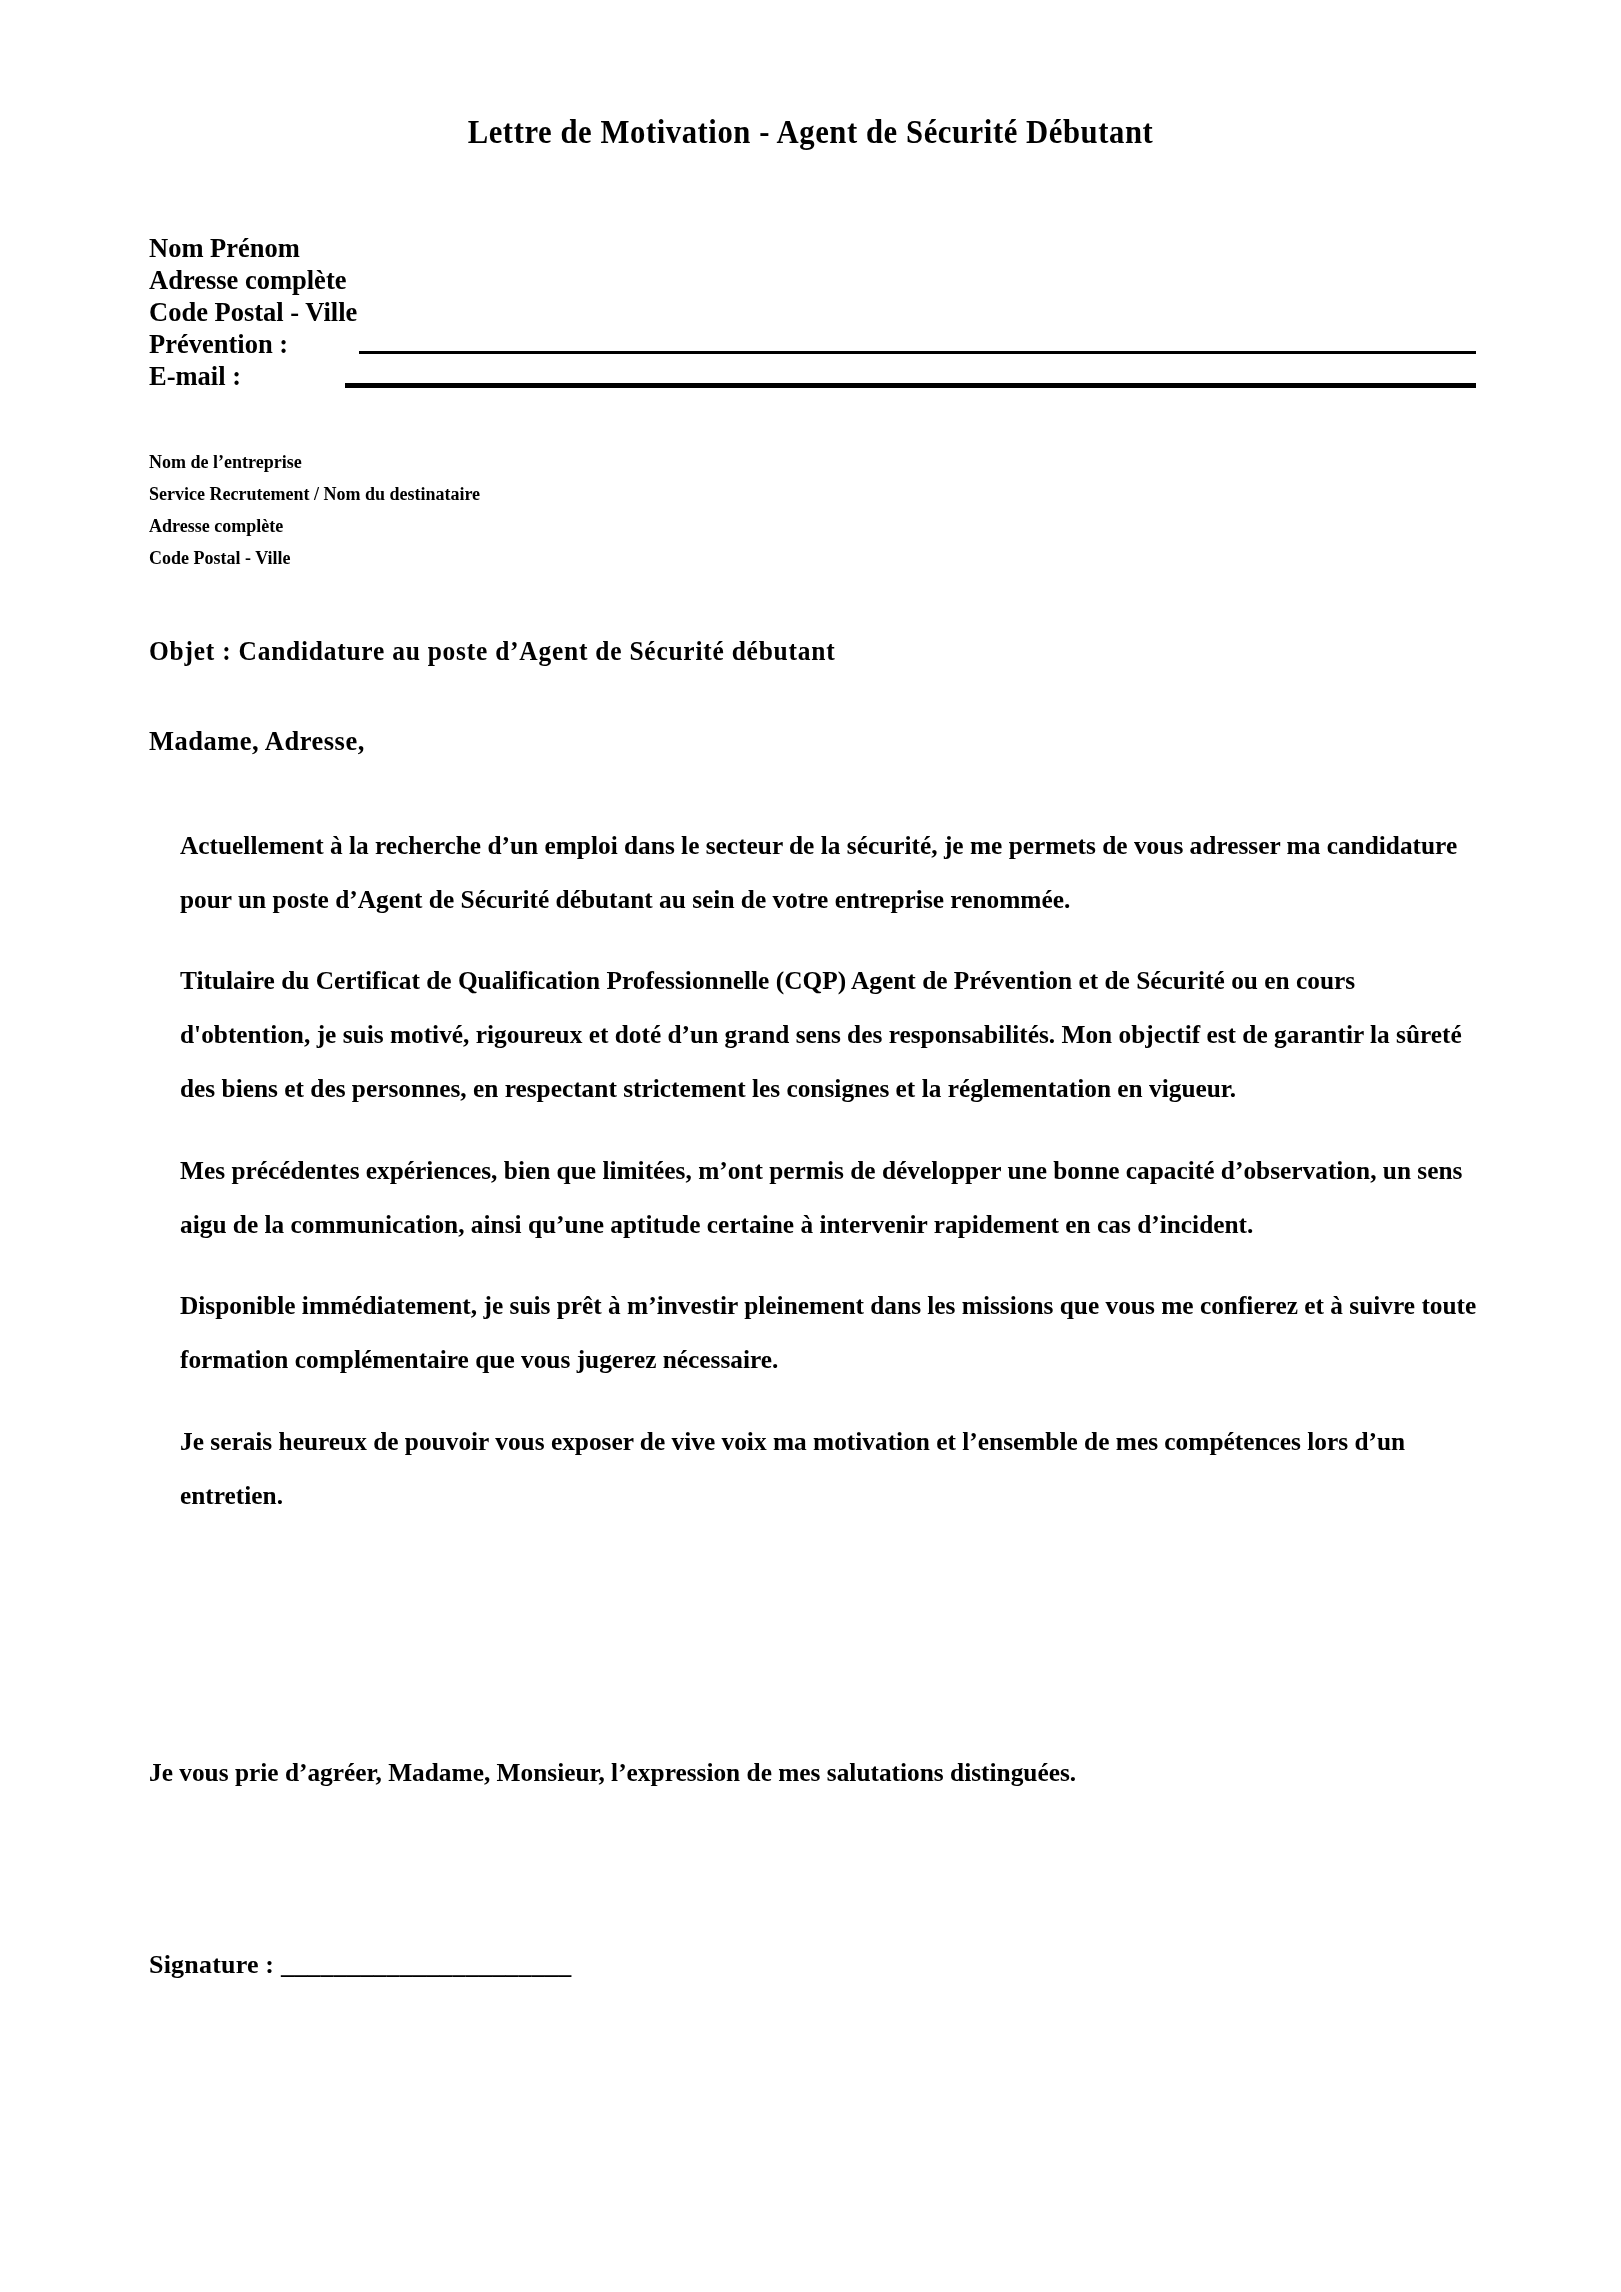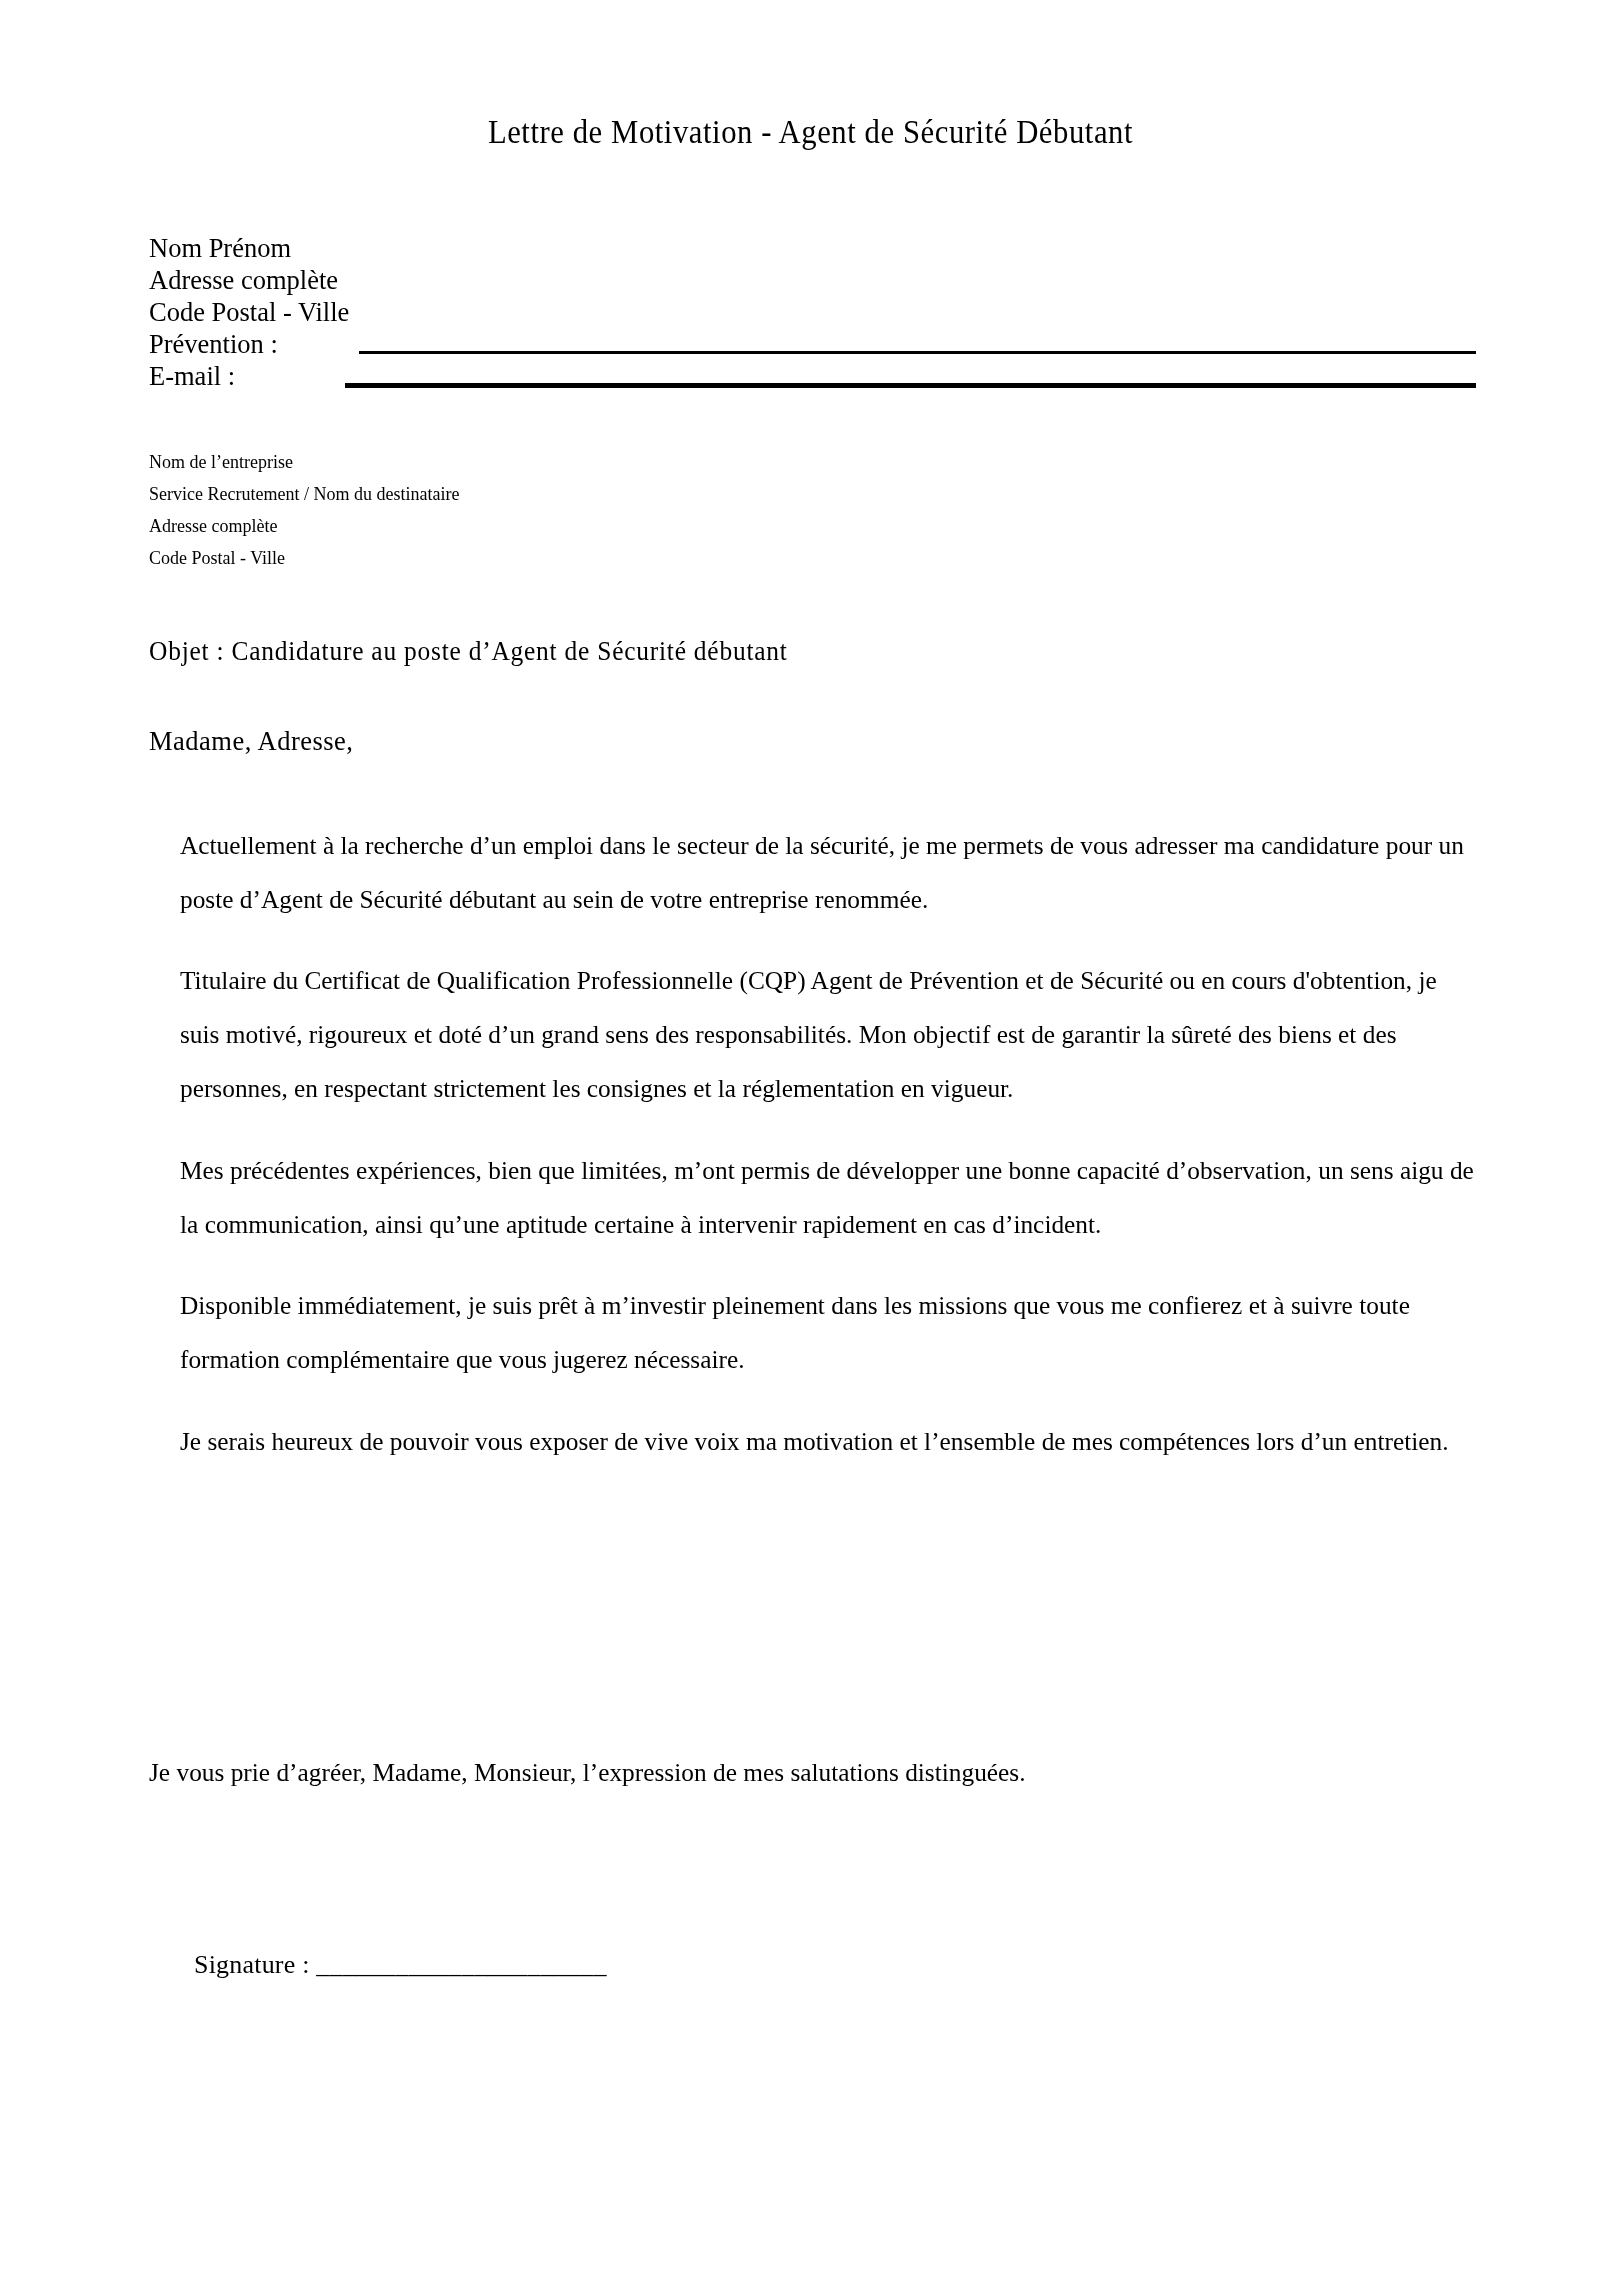--- a/index.html
+++ b/index.html
@@ -14,20 +14,21 @@
     overflow: hidden;
     font-family: "Liberation Serif", "DejaVu Serif", serif;
     color: #000000;
     -webkit-font-smoothing: antialiased;
   }
 
   .page {
     position: absolute;
     inset: 0;
     padding: 16px;
+    font-weight: bold;
   }
 
   
   .doc-title {
     position: absolute;
     top: 112px;
     left: 0;
     width: 1621px;
     text-align: center;
     font-family: "Liberation Serif", "DejaVu Serif", serif;
@@ -135,21 +136,20 @@
 
   
   .signature-line {
     position: absolute;
     top: 1943px;
     left: 149px;
     font-size: 26px;
     line-height: 43px;
     letter-spacing: 0.2px;
     white-space: nowrap;
-    margin-left: 45px;
   }
 </style>
 </head>
 <body>
 
 <div class="page">
 
   <div class="doc-title">Lettre de Motivation - Agent de Sécurité Débutant</div>
 
   <div class="sender-block">

